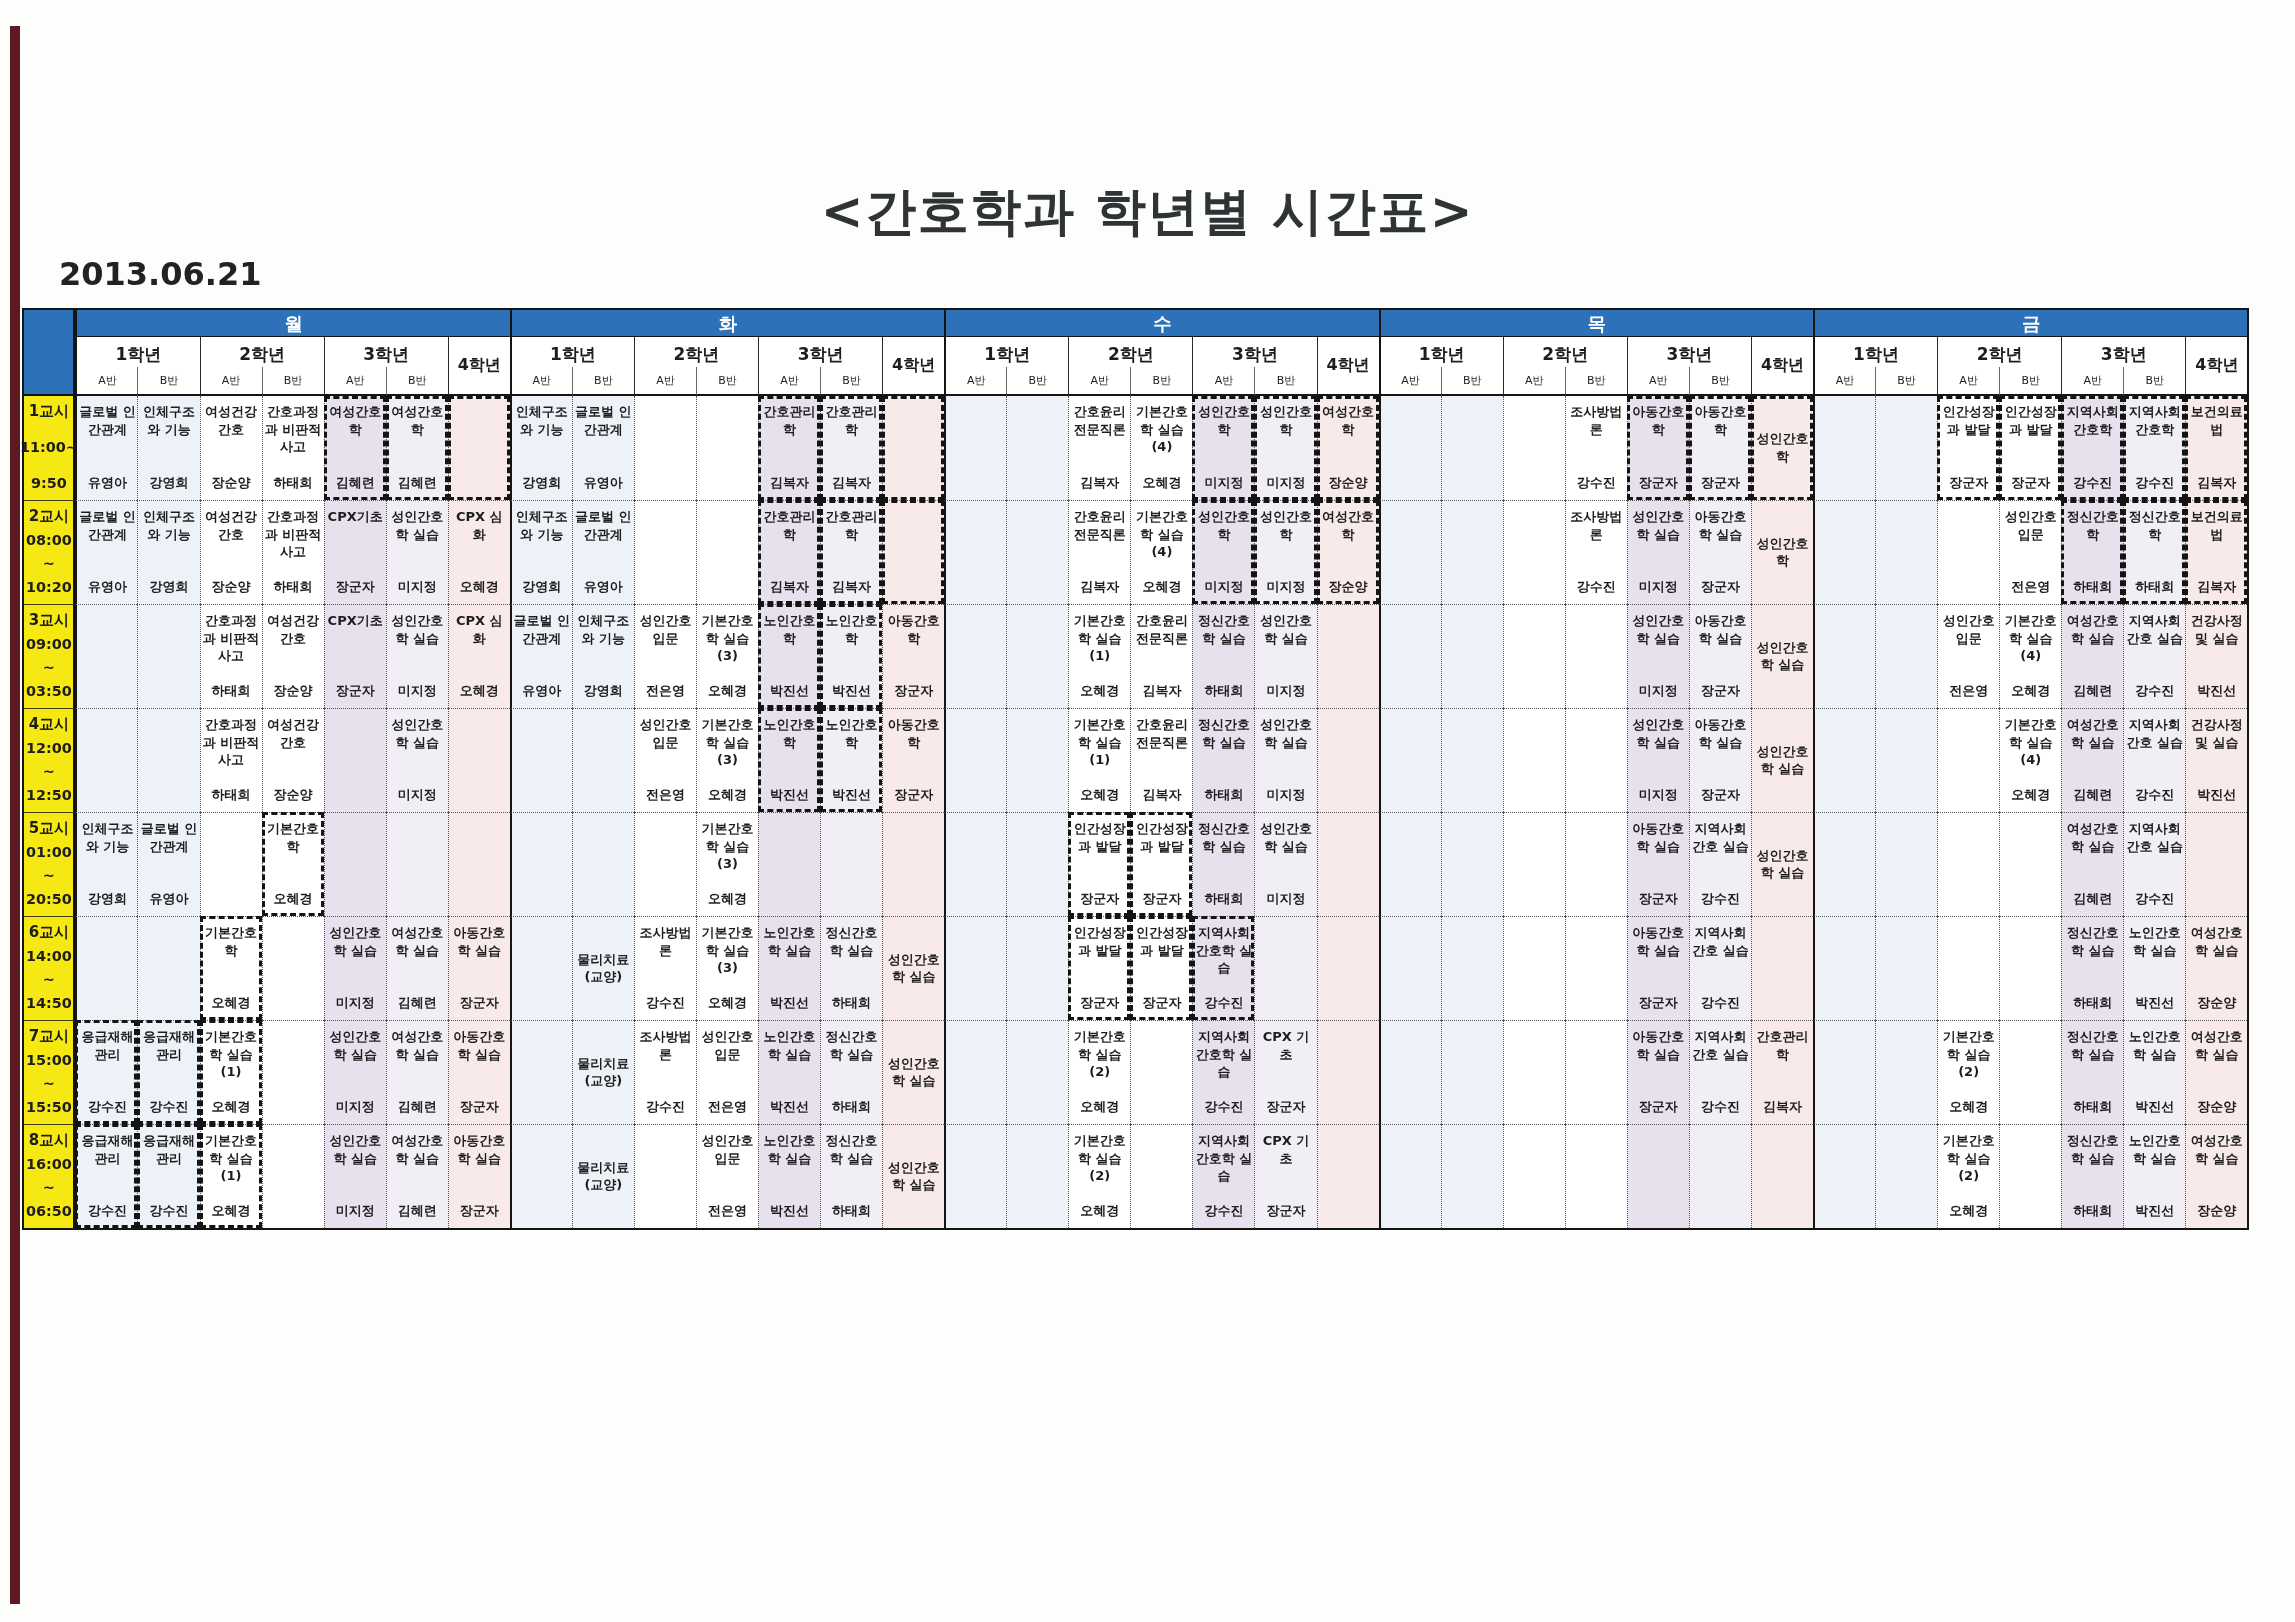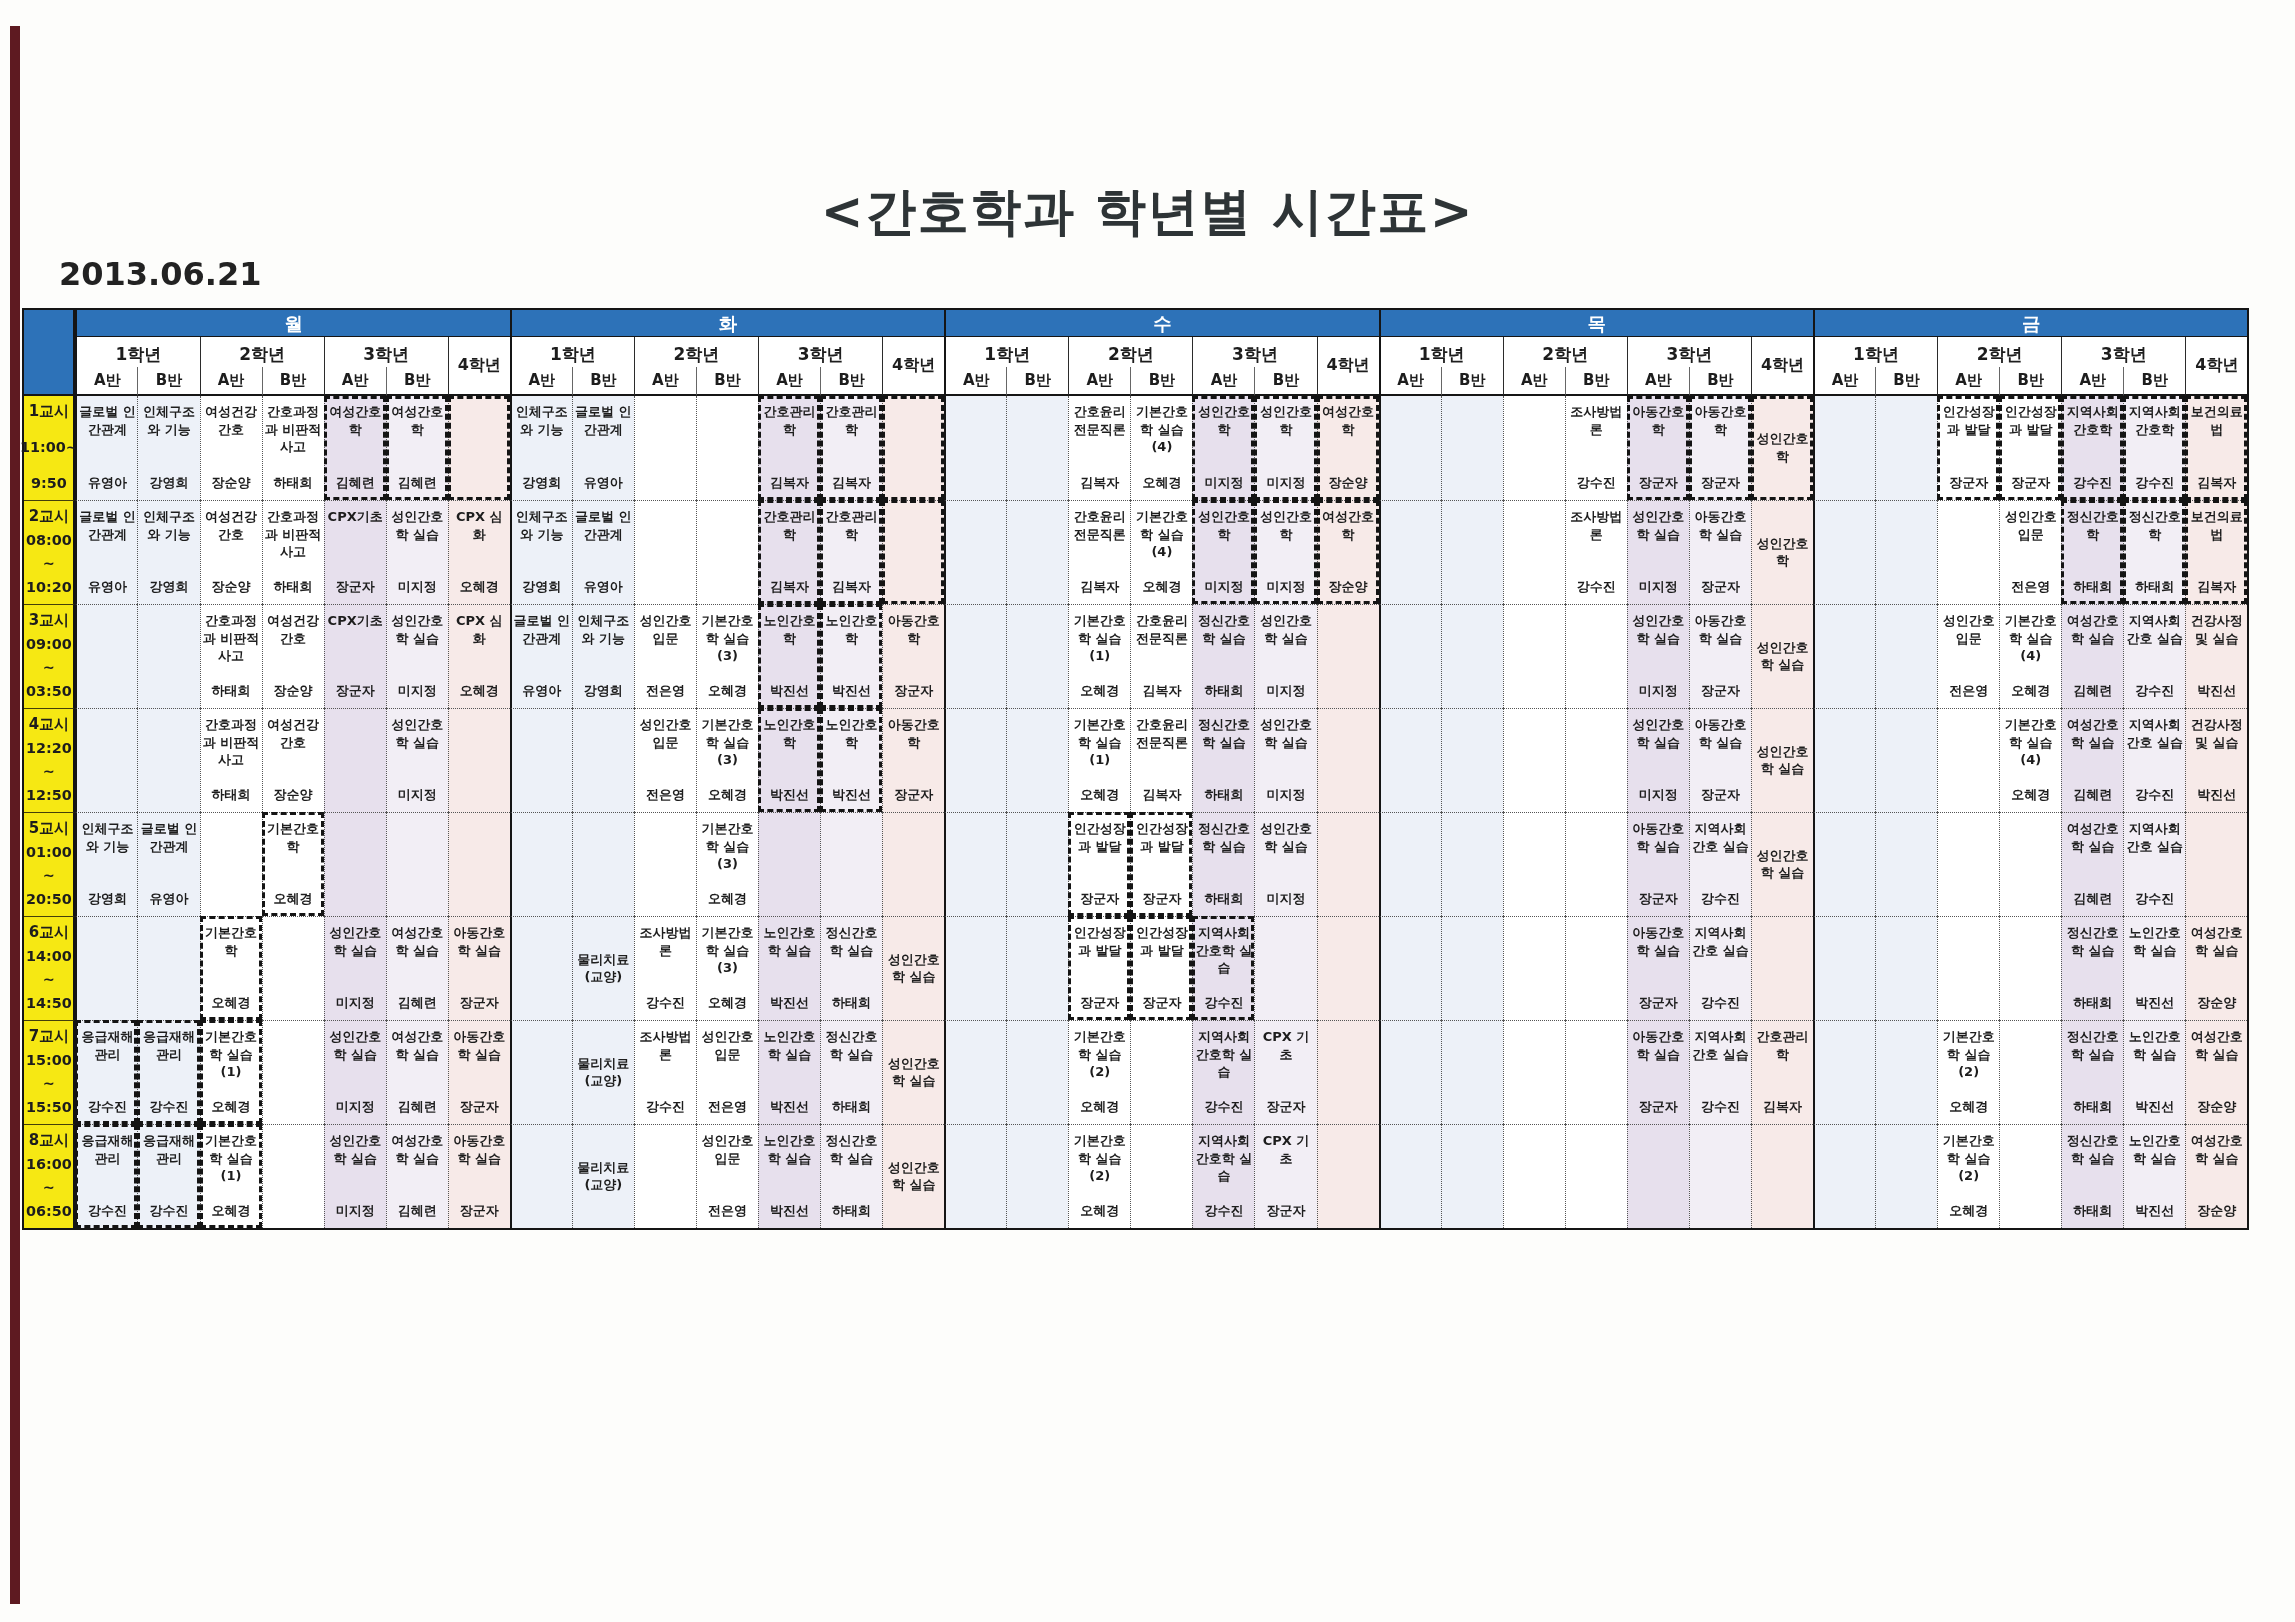--- a/index.html
+++ b/index.html
@@ -26,21 +26,21 @@
     display:flex;align-items:center;justify-content:center;
     border-left:2.4px solid #151515;border-bottom:1.6px solid #151515;
   }
   .hgrade{
     background:#fff;font-weight:bold;font-size:17px;
     display:flex;align-items:flex-end;justify-content:center;padding-bottom:0.8px;
     border-left:1.6px solid #2b2b2b;
   }
   .hgrade.h4{align-items:center;border-bottom:2.4px solid #151515;font-size:16px;}
   .hsec{
-    background:#fff;font-weight:bold;font-size:15px;
+    background:#fff;font-weight:normal;font-size:11px;
     display:flex;align-items:center;justify-content:center;
     border-left:1.6px solid #2b2b2b;border-bottom:2.4px solid #151515;
   }
   .hsec.thinl{border-left:1.1px solid #666;}
   .dayl{border-left:2.4px solid #151515 !important;}
   .time{
     background:#f6e813;font-weight:bold;font-size:14.4px;line-height:1.45;
     display:flex;flex-direction:column;align-items:center;justify-content:space-between;
     padding:4.8px 0 6.4px 0;border-right:2.4px solid #151515;border-top:1.3px solid #44400a;
     text-align:center;
@@ -458,21 +458,21 @@
       <div class="cell c5" style="grid-area: 6 / 35 / 7 / 36;">
         <div class="crs">지역사회간호 실습</div>
         <div class="tch">강수진</div>
       </div>
       <div class="cell c6" style="grid-area: 6 / 36 / 7 / 37;">
         <div class="crs">건강사정 및 실습</div>
         <div class="tch">박진선</div>
       </div>
       <div class="time" style="grid-area: 7 / 1 / 8 / 2;">
         <div class="pno">4교시</div>
-        <div>12:20</div>
+        <div>12:00</div>
         <div>~</div>
         <div>12:50</div>
       </div>
       <div class="cell c0 dayl" style="grid-area: 7 / 2 / 8 / 3;"></div>
       <div class="cell c1" style="grid-area: 7 / 3 / 8 / 4;"></div>
       <div class="cell c2" style="grid-area: 7 / 4 / 8 / 5;">
         <div class="crs">간호과정과 비판적 사고</div>
         <div class="tch">하태희</div>
       </div>
       <div class="cell c3" style="grid-area: 7 / 5 / 8 / 6;">

